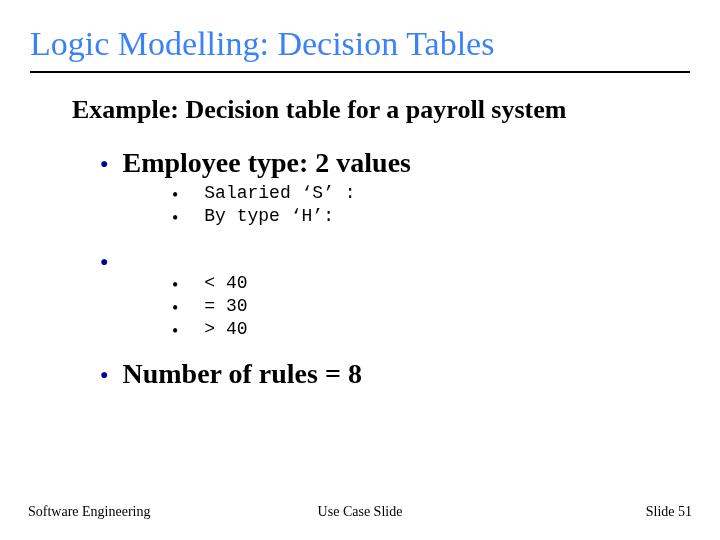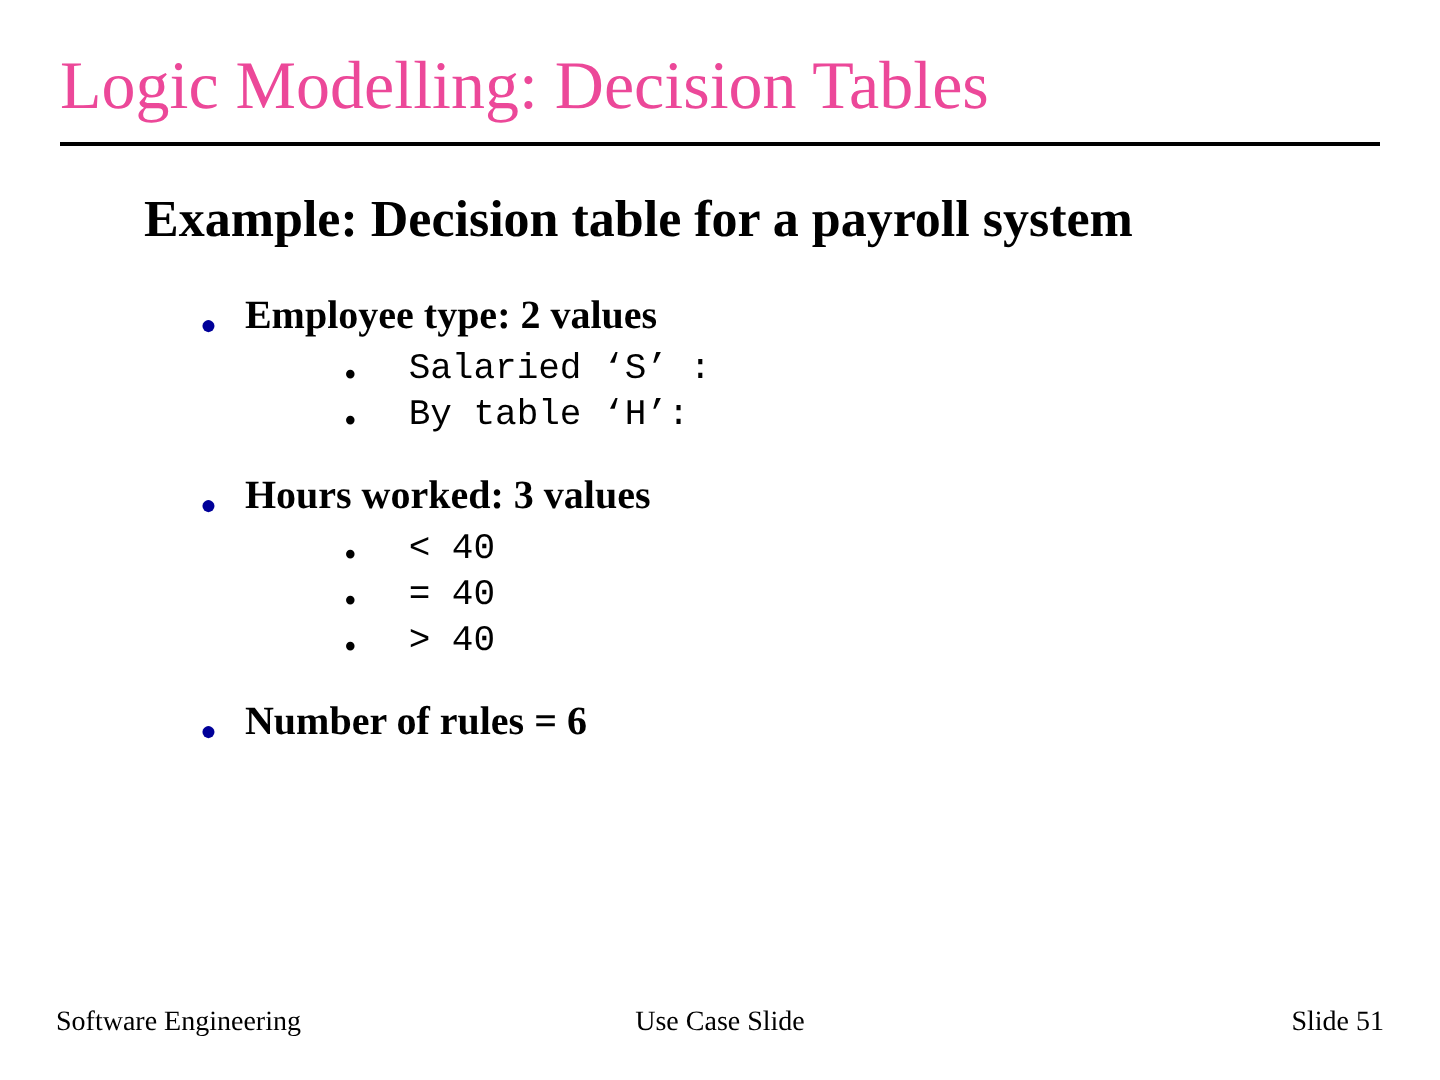--- a/index.html
+++ b/index.html
@@ -1,24 +1,24 @@
 <!DOCTYPE html>
 <html><head>
 <meta charset="utf-8">
 <style>
   * { margin: 0; padding: 0; box-sizing: border-box; }
   html, body { width: 720px; height: 540px; background: #fff; font-family: "Times New Roman", Times, serif; color: #000; }
   .slide { width: 720px; height: 540px; position: relative; padding: 25px 30px 0 30px; }
-  .title { font-size: 34px; color: #ec4899; margin-bottom: 8px; }
+  .title { font-size: 34px; color: #3b82f6; margin-bottom: 8px; }
   .rule { border: none; border-top: 2px solid #000; margin-bottom: 22px; }
   .subtitle { font-size: 26px; margin-left: 42px; margin-bottom: 22px; font-weight: bold; }
   .body { margin-left: 70px; }
   .l1 { display: flex; align-items: flex-start; margin-bottom: 4px; }
   .l1 .bullet { color: #000099; font-size: 14px; margin-right: 14px; margin-top: 10px; line-height: 1; }
-  .l1 .text { font-size: 20px; font-weight: bold; text-align: right; }
+  .l1 .text { font-size: 28px; font-weight: bold; text-align: right; }
   .l1.nonbold .text { font-weight: normal; }
   .sub { margin-left: 72px; margin-bottom: 18px; }
   .l2 { display: flex; align-items: flex-start; margin-top: 2px; }
   .l2 .bullet { font-size: 18px; margin-right: 26px; line-height: 1; margin-top: 3px; }
   .l2 .text { font-size: 18px; font-family: Liberation Mono, monospace; }
   .footer { position: absolute; bottom: 20px; left: 0; right: 0; display: flex; justify-content: space-between; padding: 0 28px; font-size: 14px; }
   .footer .center { position: absolute; left: 50%; transform: translateX(-50%); }
 </style>
 </head>
 <body>
@@ -36,46 +36,45 @@
       <span class="bullet">●</span>
       <span class="text">Employee type: 2 values</span>
     </div>
     <div class="sub">
       <div class="l2">
         <span class="bullet">•</span>
         <span class="text">Salaried ‘S’  :</span>
       </div>
       <div class="l2">
         <span class="bullet">•</span>
-        <span class="text">By table ‘H’:</span>
+        <span class="text">By type ‘H’:</span>
       </div>
     </div>
 
     <div class="l1">
       <span class="bullet">●</span>
-      <span class="text">Hours worked: 3 values</span>
     </div>
     <div class="sub">
       <div class="l2">
         <span class="bullet">•</span>
         <span class="text">&lt; 40</span>
       </div>
       <div class="l2">
         <span class="bullet">•</span>
-        <span class="text">= 40</span>
+        <span class="text">= 30</span>
       </div>
       <div class="l2">
         <span class="bullet">•</span>
         <span class="text">&gt; 40</span>
       </div>
     </div>
 
     <div class="l1 nonbold">
       <span class="bullet">●</span>
-      <span class="text" style="font-weight:bold">Number of rules = 6</span>
+      <span class="text" style="font-weight:bold">Number of rules = 8</span>
     </div>
 
   </div>
 
   <div class="footer">
     <span>Software Engineering</span>
     <span class="center">Use Case Slide</span>
     <span>Slide  51</span>
   </div>
 

